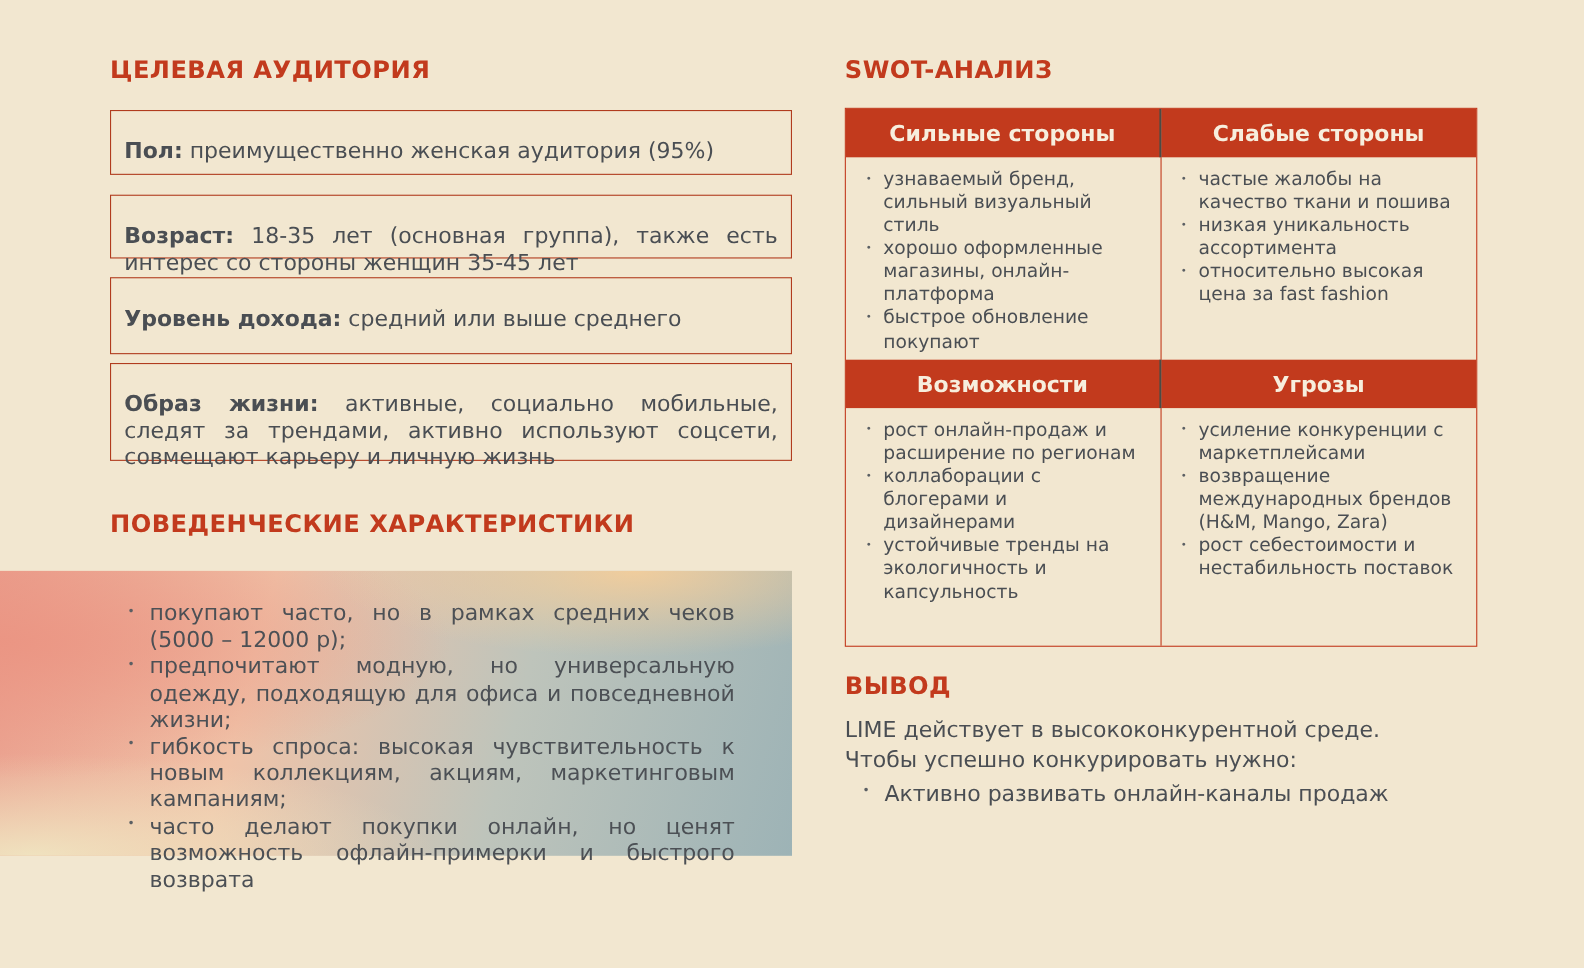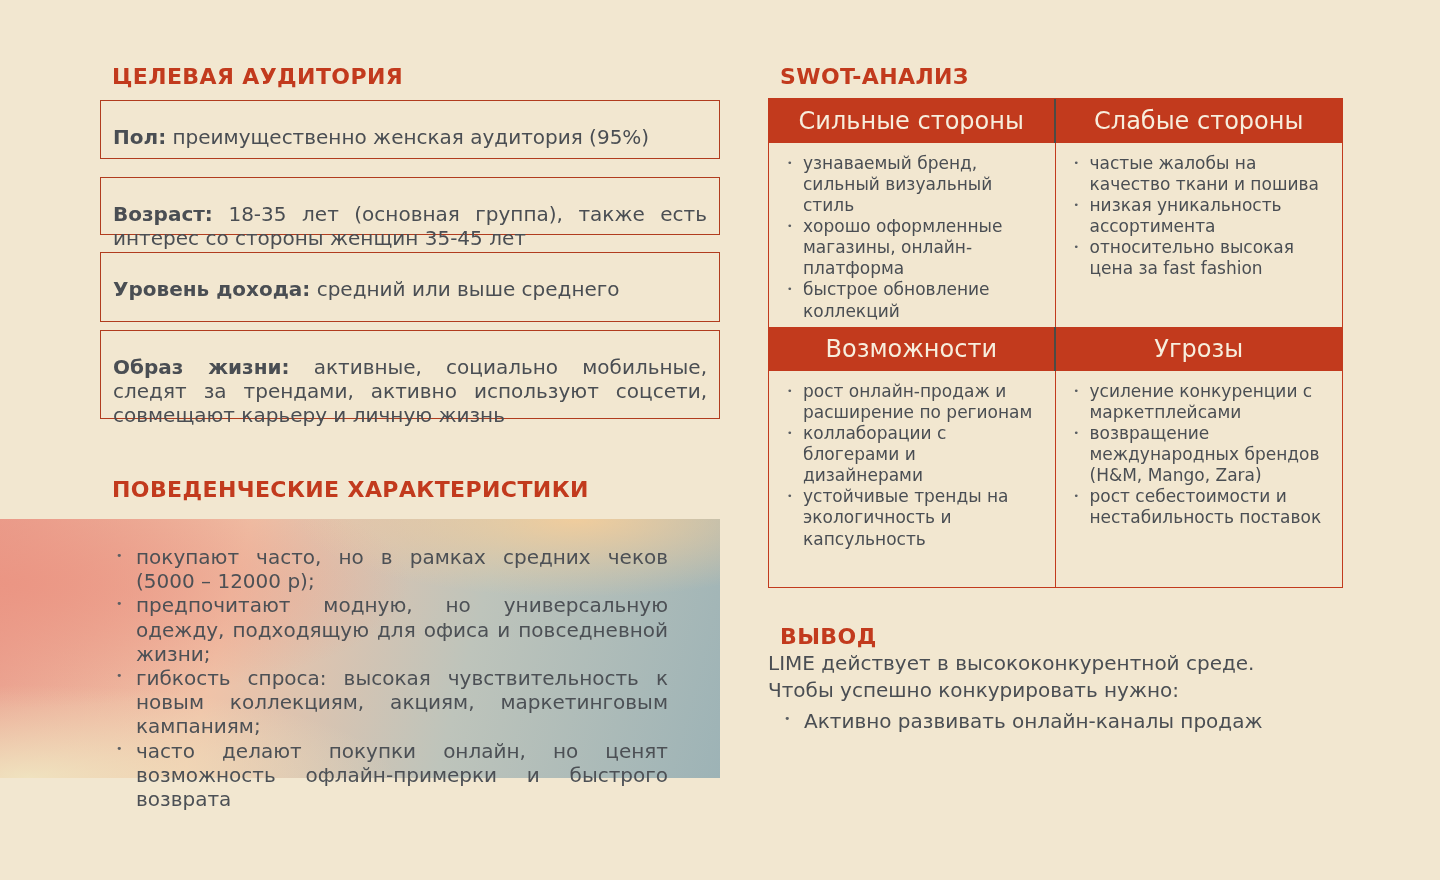--- a/index.html
+++ b/index.html
@@ -13,21 +13,21 @@
   html,body{margin:0;padding:0;}
   body{
     width:1440px;height:880px;overflow:hidden;
     background:var(--bg);
     font-family:"DejaVu Sans","Liberation Sans",sans-serif;
     color:var(--ink);
   }
   .slide{position:relative;width:1440px;height:880px;}
 
   h2.sec-head{
-    position:absolute;margin:12px;
+    position:absolute;margin:0;
     font-size:22px;font-weight:bold;color:var(--red);
     letter-spacing:.4px;white-space:nowrap;
   }
 
   
   .info-box{
     position:absolute;left:100px;width:620px;
     border:1px solid var(--red-border);
     padding:24px 12px;
     font-size:20px;line-height:1.2;
@@ -64,21 +64,21 @@
   
   #swot-heading{left:768px;top:52px;}
   .swot-grid{
     position:absolute;left:768px;top:98px;width:575px;
     display:grid;grid-template-columns:1fr 1fr;
     grid-template-rows:44px 184px 44px 216px;
     border:1.5px solid var(--red);
   }
   .sw-h{
     background:var(--red);color:var(--head-text);
-    font-size:24px;font-weight:normal;
+    font-size:20px;font-weight:bold;
     display:flex;align-items:center;justify-content:center;
   }
   .sw-h.l{border-right:2px solid #4b4b45;}
   .sw-c{padding:10px 14px 8px 10px;font-size:17px;line-height:1.24;}
   .sw-c.l{border-right:1.5px solid var(--red);}
   .sw-c ul{list-style:none;margin:0;padding:0 0 0 24px;}
   .sw-c ul.dotted li::before{top:.38em;left:-16px;}
 
   #conclusion-heading{left:768px;top:612px;}
   .conclusion-intro{
@@ -138,21 +138,21 @@
 
   <div class="swot-grid">
     <div class="sw-h l">Сильные стороны</div>
     <div class="sw-h">Слабые стороны</div>
 
     <div class="sw-c l">
       <ul class="dotted">
 
       <li>узнаваемый бренд, сильный визуальный стиль</li>
           <li>хорошо оформленные магазины, онлайн-платформа</li>
-          <li>быстрое обновление коллекций</li>
+          <li>быстрое обновление покупают</li>
         </ul>
     </div>
     <div class="sw-c">
       <ul class="dotted">
 
       <li>частые жалобы на качество ткани и пошива</li>
           <li>низкая уникальность ассортимента</li>
           <li>относительно высокая цена за fast fashion</li>
         </ul>
     </div>

